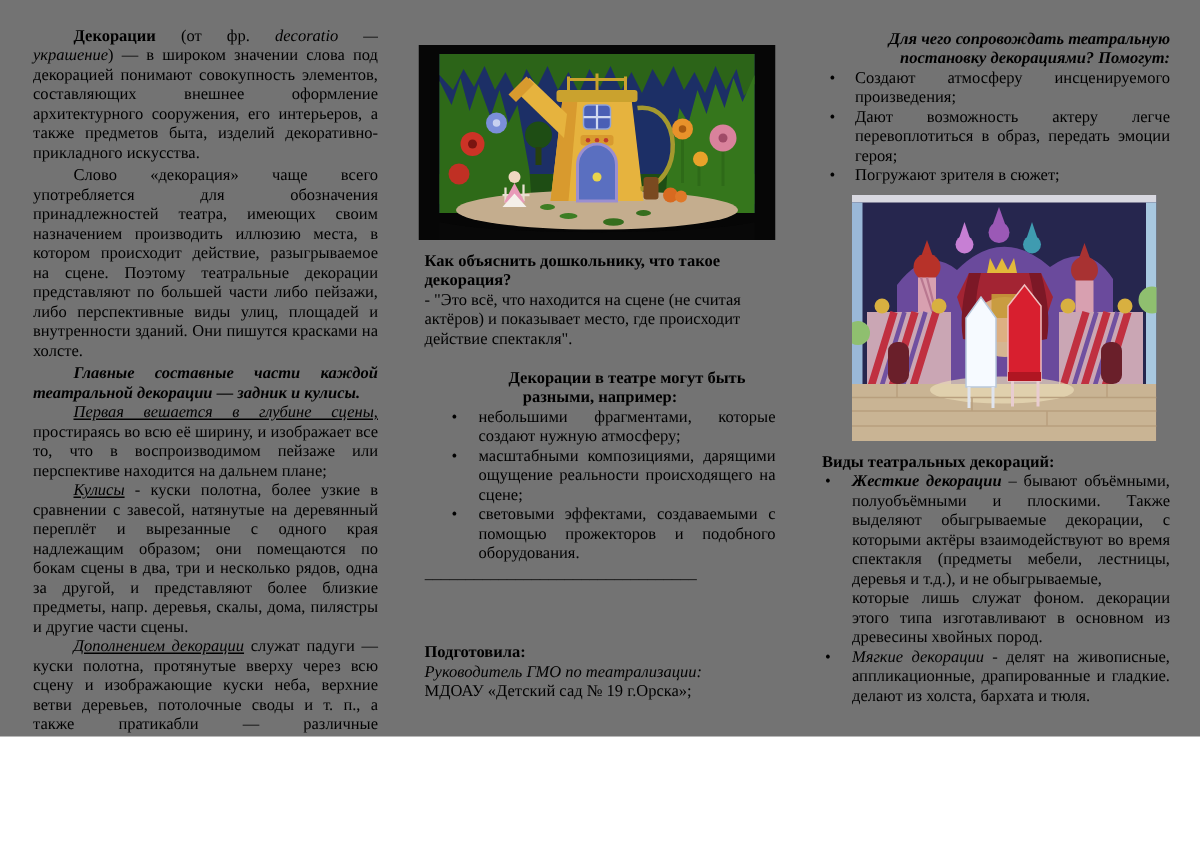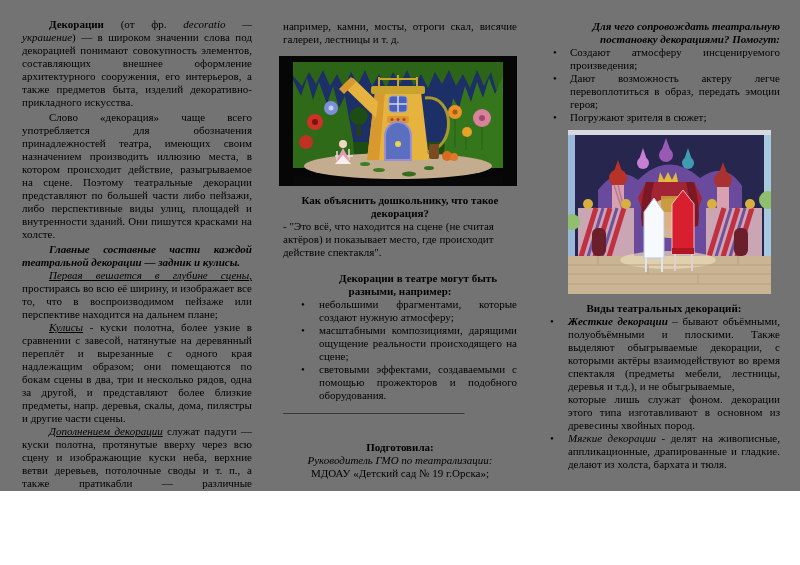--- a/index.html
+++ b/index.html
@@ -19,41 +19,40 @@
   .center{text-align:right;}
   .li{display:flex;}
   .dot2{flex:0 0 18px;padding-left:18px;}
   .dot3{flex:0 0 17px;padding-left:5px;}
   .dot4{flex:0 0 18px;padding-left:2px;}
   .li .txt{flex:1;text-align:justify;}
   .photo{display:block;}
   .photo1{width:238px;height:130px;margin:10px 0 0 -4px;}
   .photo2{width:203px;height:164px;margin:6px 0 0 20px;}
   .sep{white-space:nowrap;overflow:hidden;letter-spacing:0;}
-  .credits{margin-top:26px;text-align:center;}
-  .h2{font-weight:700;text-align:center;margin-top:8px;}
+  .credits{margin-top:40px;text-align:left;}
+  .h2{font-weight:700;text-align:left;margin-top:8px;}
   .listhead{font-weight:700;text-align:center;text-indent:36px;margin-top:13px;}
   svg{display:block;}
 </style>
 </head>
 <body>
 
 <div class="page">
 
   <div class="col col1">
     <p class="ind"><span class="bld">Декорации</span><span> (от фр. </span><span class="ita">decoratio — украшение</span><span>) — в широком значении слова под декорацией понимают совокупность элементов, составляющих внешнее оформление архитектурного сооружения, его интерьеров, а также предметов быта, изделий декоративно-прикладного искусства.</span></p>
     <p class="ind mt">Слово «декорация» чаще всего употребляется для обозначения принадлежностей театра, имеющих своим назначением производить иллюзию места, в котором происходит действие, разыгрываемое на сцене. Поэтому театральные декорации представляют по большей части либо пейзажи, либо перспективные виды улиц, площадей и внутренности зданий. Они пишутся красками на холсте.</p>
     <p class="ind mt bld ita">Главные составные части каждой театральной декорации — задник и кулисы.</p>
     <p class="ind"><span class="ita und">Первая вешается в глубине сцены,</span><span> простираясь во всю её ширину, и изображает все то, что в воспроизводимом пейзаже или перспективе находится на дальнем плане;</span></p>
     <p class="ind"><span class="ita und">Кулисы</span><span> - куски полотна, более узкие в сравнении с завесой, натянутые на деревянный переплёт и вырезанные с одного края надлежащим образом; они помещаются по бокам сцены в два, три и несколько рядов, одна за другой, и представляют более близкие предметы, напр. деревья, скалы, дома, пилястры и другие части сцены.</span></p>
     <p class="ind"><span class="ita und">Дополнением декорации</span><span> служат падуги — куски полотна, протянутые вверху через всю сцену и изображающие куски неба, верхние ветви деревьев, потолочные своды и т. п., а также пратикабли — различные замаскированные расписанным полотном деревянные подмостки и примостки, помещаемые на сцене и представляющие,</span></p>
   </div>
 
   <div class="col col2">
-    <p>например, камни, мосты, отроги скал, висячие галереи, лестницы и т. д.</p>
 
     <div class="photo photo1">
       <svg viewBox="0 0 238 130" width="238" height="130">
         <rect width="238" height="130" fill="#060606"></rect>
         <rect x="14" y="6" width="210" height="106" fill="#1c2f66"></rect>
         <rect x="14" y="86" width="210" height="20" fill="#1e4d14"></rect>
         <path d="M14,6 H224 V26 L217,34 212,16 205,30 198,14 191,32 184,18 177,30 170,14 163,28 156,16 149,32 142,18 135,30 128,14 121,28 114,16 107,32 100,18 93,30 86,14 79,28 72,16 65,32 58,18 51,30 44,14 37,28 30,16 23,30 14,20 Z" fill="#2c6418"></path>
         <path d="M14,112 V24 L22,40 28,22 34,44 40,26 48,48 54,30 60,52 66,40 70,62 74,84 76,112 Z" fill="#2e6a18"></path>
         <path d="M224,112 V20 L216,38 210,22 204,42 198,26 192,46 186,30 180,52 174,42 170,64 166,84 164,112 Z" fill="#35761c"></path>
         <ellipse cx="119" cy="110" rx="94" ry="13" fill="#c4ad8e"></ellipse>

